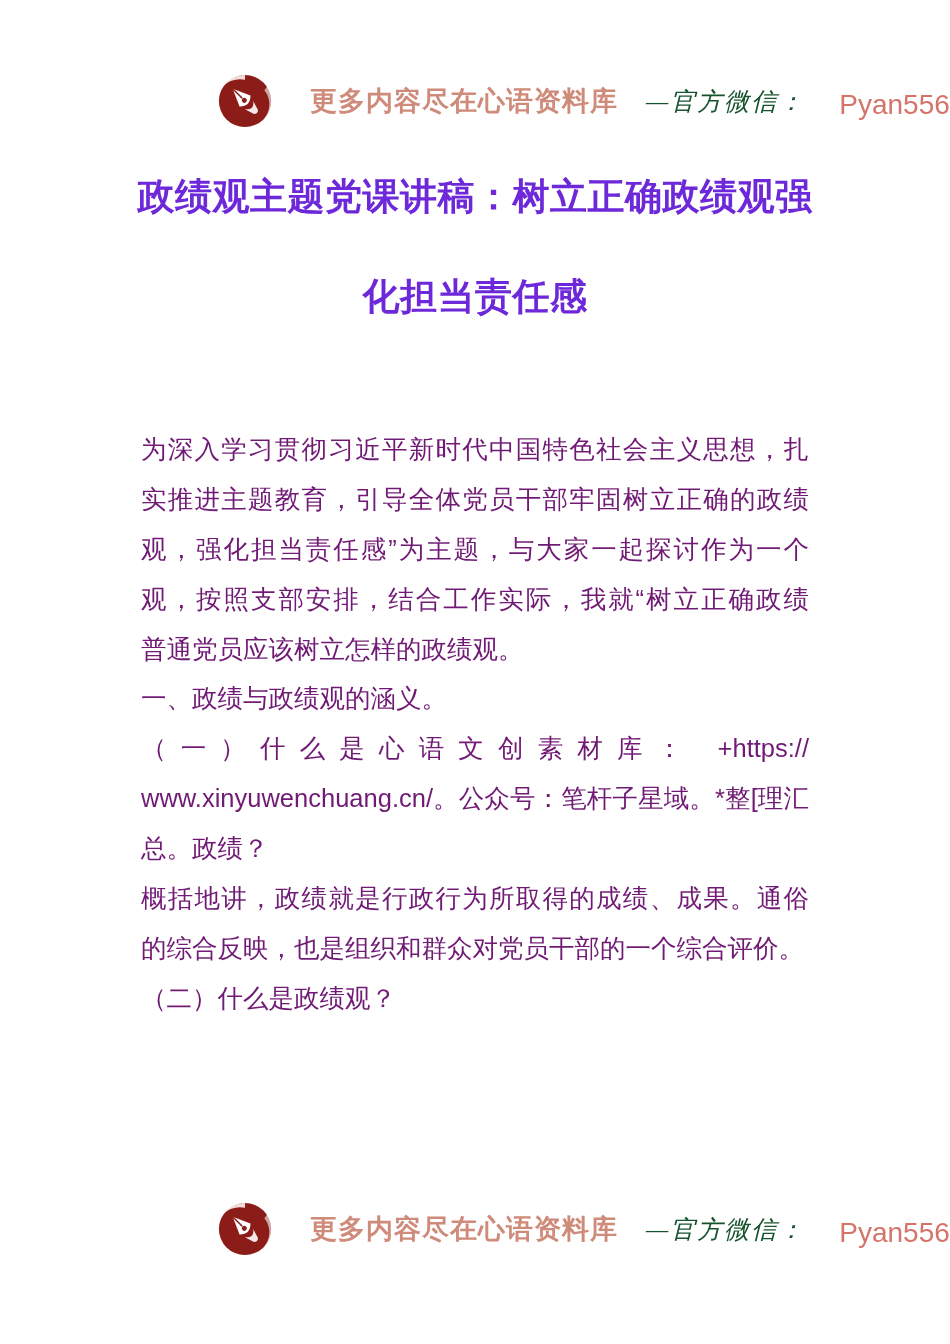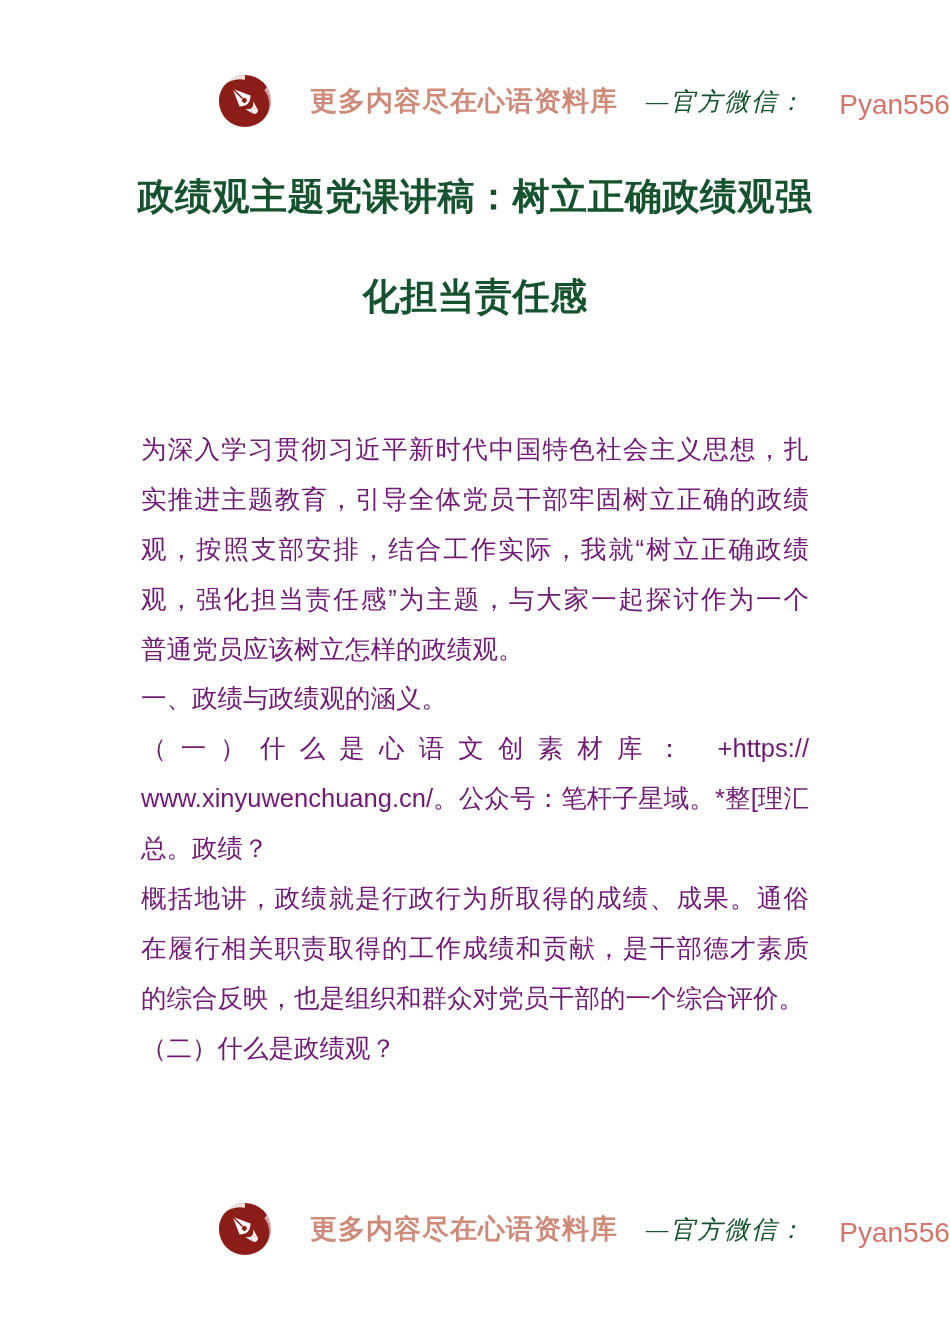--- a/index.html
+++ b/index.html
@@ -51,21 +51,21 @@
 
   
   .doc-title-line {
     position: absolute;
     left: 0;
     width: 100%;
     text-align: center;
     font-family: "Liberation Sans", sans-serif;
     font-weight: bold;
     font-size: 37px;
-    color: #14532d;
+    color: #6d28d9;
     letter-spacing: 0.5px;
     white-space: nowrap;
   }
   .doc-title-line.l1 { top: 172px; }
   .doc-title-line.l2 { top: 272px; }
 
   
   .doc-body {
     position: absolute;
     left: 141px;
@@ -109,29 +109,28 @@
       <span class="brand-divider">—官方微信：</span>
       <span class="brand-wechat">Pyan556</span>
   </div>
 
   <div class="doc-title-line l1">政绩观主题党课讲稿：树立正确政绩观强</div>
   <div class="doc-title-line l2">化担当责任感</div>
 
   <div class="doc-body">
       <div class="bline just">为深入学习贯彻习近平新时代中国特色社会主义思想，扎</div>
       <div class="bline just">实推进主题教育，引导全体党员干部牢固树立正确的政绩</div>
+      <div class="bline just">观，强化担当责任感”为主题，与大家一起探讨作为一个</div>
       <div class="bline just">观，按照支部安排，结合工作实际，我就“树立正确政绩</div>
-      <div class="bline just">观，强化担当责任感”为主题，与大家一起探讨作为一个</div>
       <div class="bline">普通党员应该树立怎样的政绩观。</div>
       <div class="bline">一、政绩与政绩观的涵义。</div>
       <div class="bline just">（一）什么是心语文创素材库： +https://</div>
       <div class="bline just">www.xinyuwenchuang.cn/。公众号：笔杆子星域。*整[理汇</div>
       <div class="bline">总。政绩？</div>
       <div class="bline just">概括地讲，政绩就是行政行为所取得的成绩、成果。通俗</div>
-      <div class="bline just">在履行相关职责取得的工作成绩和贡献，是干部德才素质</div>
       <div class="bline">的综合反映，也是组织和群众对党员干部的一个综合评价。</div>
       <div class="bline">（二）什么是政绩观？</div>
     </div>
 
   <div class="brand bottom">
     <svg class="brand-logo" viewBox="0 0 60 60">
       <circle cx="30" cy="30" r="27" fill="#8b1c17"></circle>
       <path d="M30 3 A27 27 0 0 0 7 45 A23 23 0 0 1 30 8 Z" fill="#ffffff" opacity="0.85"></path>
       <path d="M53 15 A27 27 0 0 1 33 56.5 A23 23 0 0 0 50 19 Z" fill="#ffffff" opacity="0.6"></path>
       <g transform="rotate(-45 30 30)">

